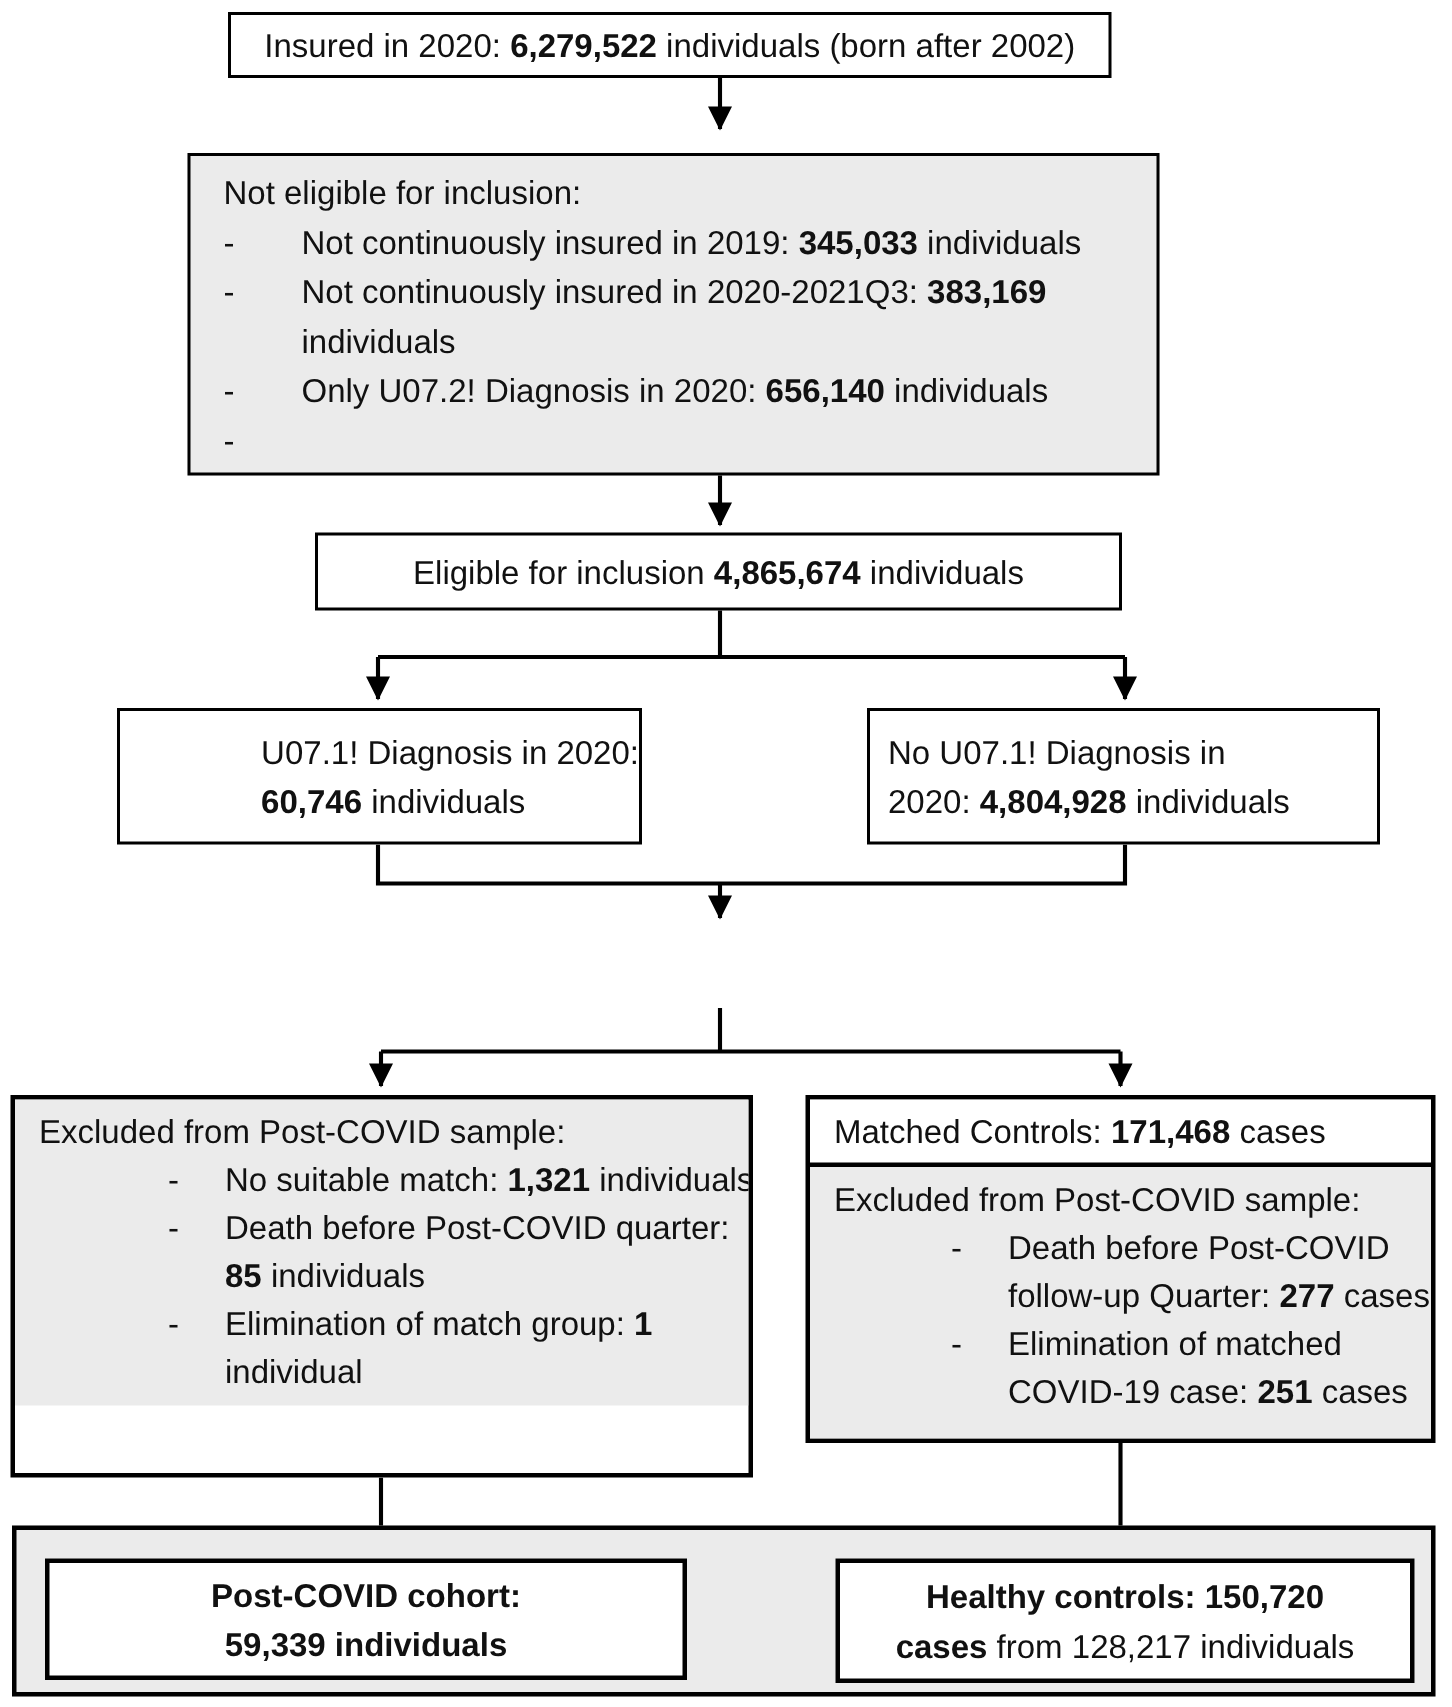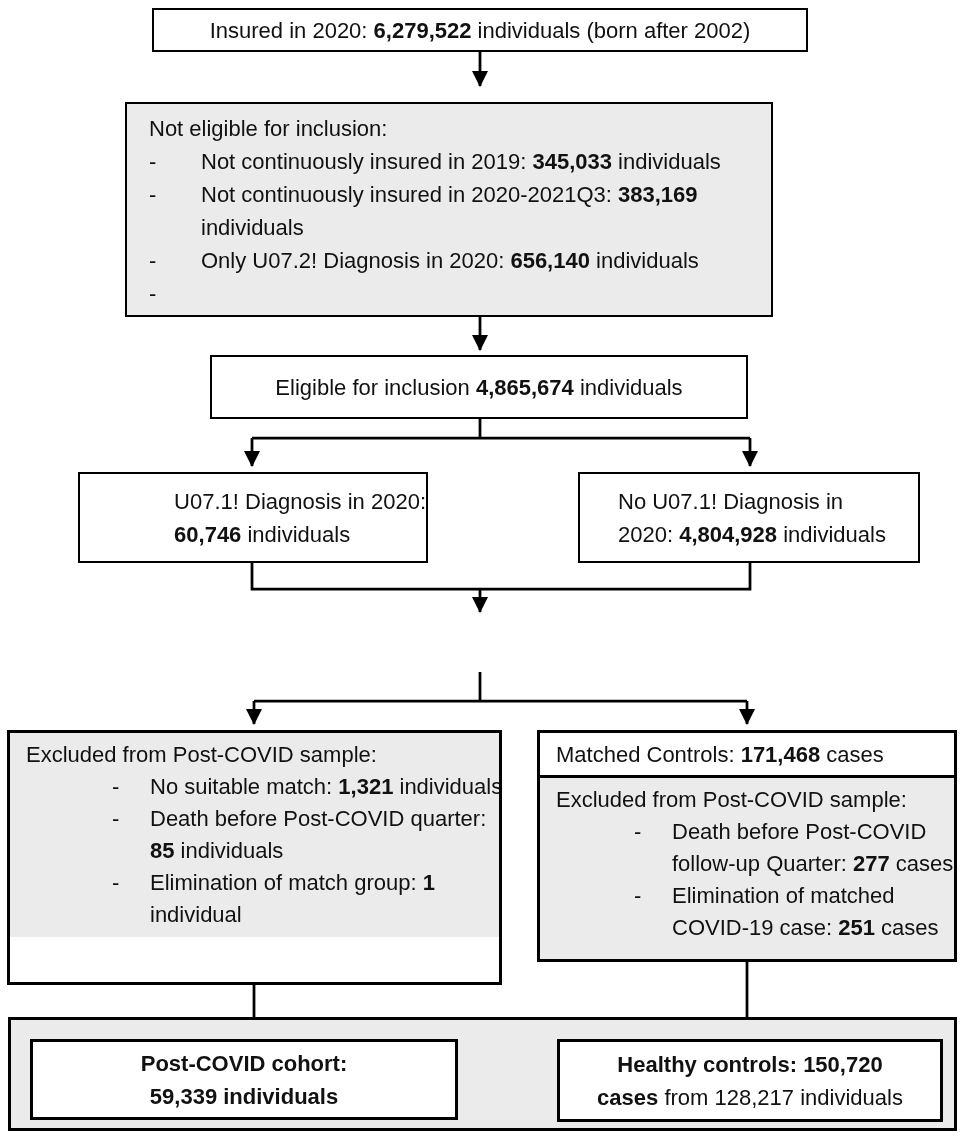--- a/index.html
+++ b/index.html
@@ -88,21 +88,21 @@
     <path d="M750,438 V466" marker-end="url(#arrow)"></path>
     <path d="M252,563 V589 H750 V563"></path>
     <path d="M480,589 V612" marker-end="url(#arrow)"></path>
     <path d="M480,672 V701 M254,701 H747"></path>
     <path d="M254,701 V724" marker-end="url(#arrow)"></path>
     <path d="M747,701 V724" marker-end="url(#arrow)"></path>
     <path d="M254,985 V1033" marker-end="url(#arrow)"></path>
     <path d="M747,962 V1033" marker-end="url(#arrow)"></path>
   </svg>
 
-  <div class="box center" style="left:152px; top:8px; width:656px; height:44px;">
+  <div class="box center" style="left:152px; top:8px; width:589px; height:44px;">
     <div class="rich"><span>Insured in 2020: </span><b>6,279,522</b><span> individuals (born after 2002)</span></div>
   </div>
 
   <div class="box gray listbox" style="left:125px; top:102px; width:648px; height:215px;">
     <div>Not eligible for inclusion:</div>
     <div class="li">
       <span class="dash">-</span>
       <span class="rich"><span>Not continuously insured in 2019: </span><b>345,033</b><span> individuals</span></span>
     </div>
     <div class="li">
@@ -111,29 +111,29 @@
     </div>
     <div class="li">
       <span class="dash">-</span>
       <span class="rich"><span>Only U07.2! Diagnosis in 2020: </span><b>656,140</b><span> individuals</span></span>
     </div>
     <div class="li">
       <span class="dash">-</span>
     </div>
   </div>
 
-  <div class="box center" style="left:210px; top:355px; width:538px; height:64px;">
+  <div class="box center" style="left:210px; top:355px; width:538px; height:52px;">
     <div class="rich"><span>Eligible for inclusion </span><b>4,865,674</b><span> individuals</span></div>
   </div>
 
   <div class="box vcenter-left" style="left:78px; top:472px; width:350px; height:91px; padding-left:30px;align-items:flex-end;">
     <div class="rich"><span>U07.1! Diagnosis in 2020:</span><br><b>60,746</b><span> individuals</span></div>
   </div>
 
-  <div class="box vcenter-left" style="left:578px; top:472px; width:342px; height:91px; padding-left:38px;">
+  <div class="box vcenter-left" style="left:578px; top:472px; width:342px; height:91px; padding-left:12px;">
     <div class="rich"><span>No U07.1! Diagnosis in</span><br><span>2020: </span><b>4,804,928</b><span> individuals</span></div>
   </div>
 
 
   <div class="box thick stackbox left" style="left:7px; top:730px; width:495px; height:255px;">
     <div class="bd">
       <div>Excluded from Post-COVID sample:</div>
       <div class="li">
         <span class="dash">-</span>
         <span class="rich"><span>No suitable match: </span><b>1,321</b><span> individuals</span></span>

